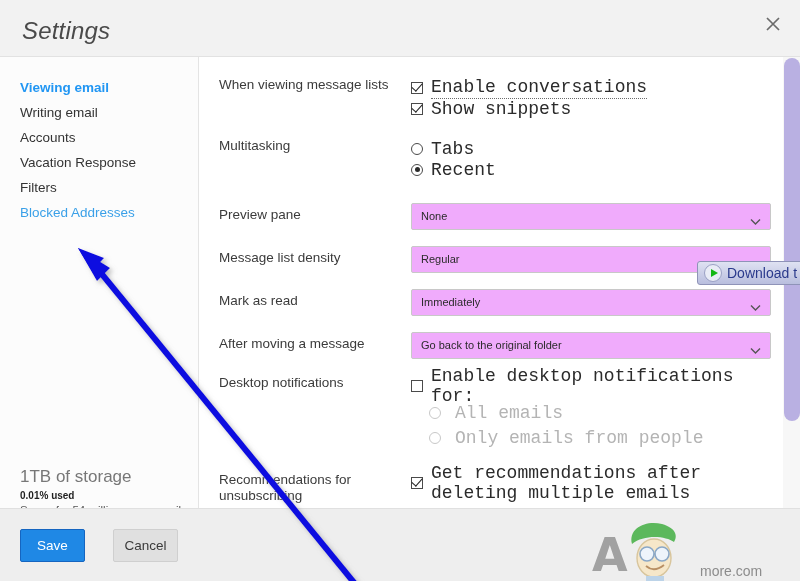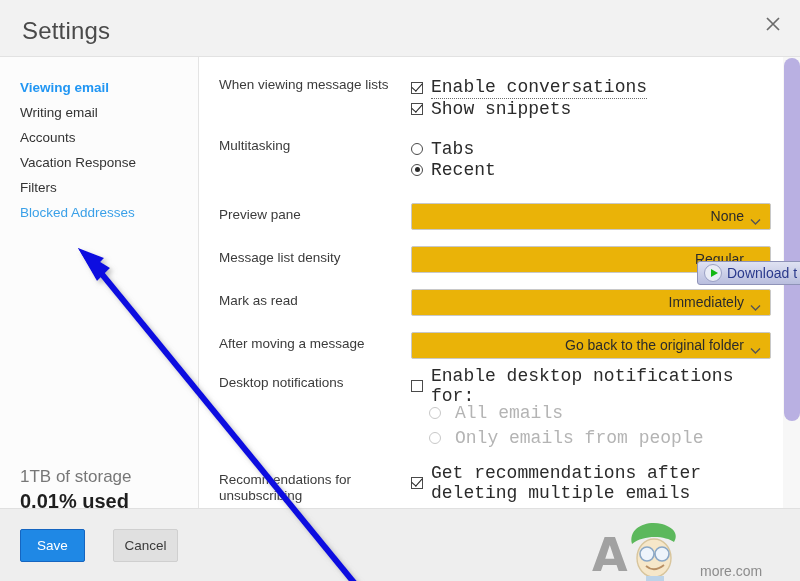--- a/index.html
+++ b/index.html
@@ -22,20 +22,21 @@
   }
 
   
   .titlebar {
     position: absolute;
     left: 0; top: 0;
     width: 800px; height: 57px;
     background: #f2f2f2;
     border-bottom: 1px solid #e2e2e2;
     box-sizing: border-box;
+    font-style: italic;
   }
   .app-title {
     position: absolute;
     left: 22px; top: 17px;
     font-size: 24px;
     font-weight: 400;
     color: #4a4a4a;
     letter-spacing: .2px;
   }
   .close-btn {
@@ -84,21 +85,21 @@
     left: 20px;
     top: 410px;
     width: 175px;
   }
   .storage-total {
     font-size: 17px;
     color: #777777;
     margin-bottom: 3px;
   }
   .storage-used {
-    font-size: 20px;
+    font-size: 10px;
     font-weight: bold;
     color: #1f1f1f;
     margin-bottom: 3px;
   }
   .storage-note {
     font-size: 11.5px;
     color: #555555;
   }
 
   
@@ -183,30 +184,29 @@
   }
 
   select.ui-select, .ui-select {
     -webkit-appearance: none;
     appearance: none;
     width: 360px;
     height: 27px;
     box-sizing: border-box;
     border: 1px solid #c8c8c8;
     border-radius: 2px;
-    background: #eab308;
+    background: #f0abfc;
     color: #2b2b2b;
-    font-size: 14px;
+    font-size: 11px;
     font-family: "Liberation Sans", sans-serif;
     padding: 0 26px 0 9px;
     line-height: 25px;
     display: block;
     position: relative;
     cursor: pointer;
-    text-align: right;
   }
   .select-wrap { position: relative; width: 360px; }
   .select-chev {
     position: absolute;
     right: 10px; top: 9px;
     pointer-events: none;
   }
 
   
   .footer {

